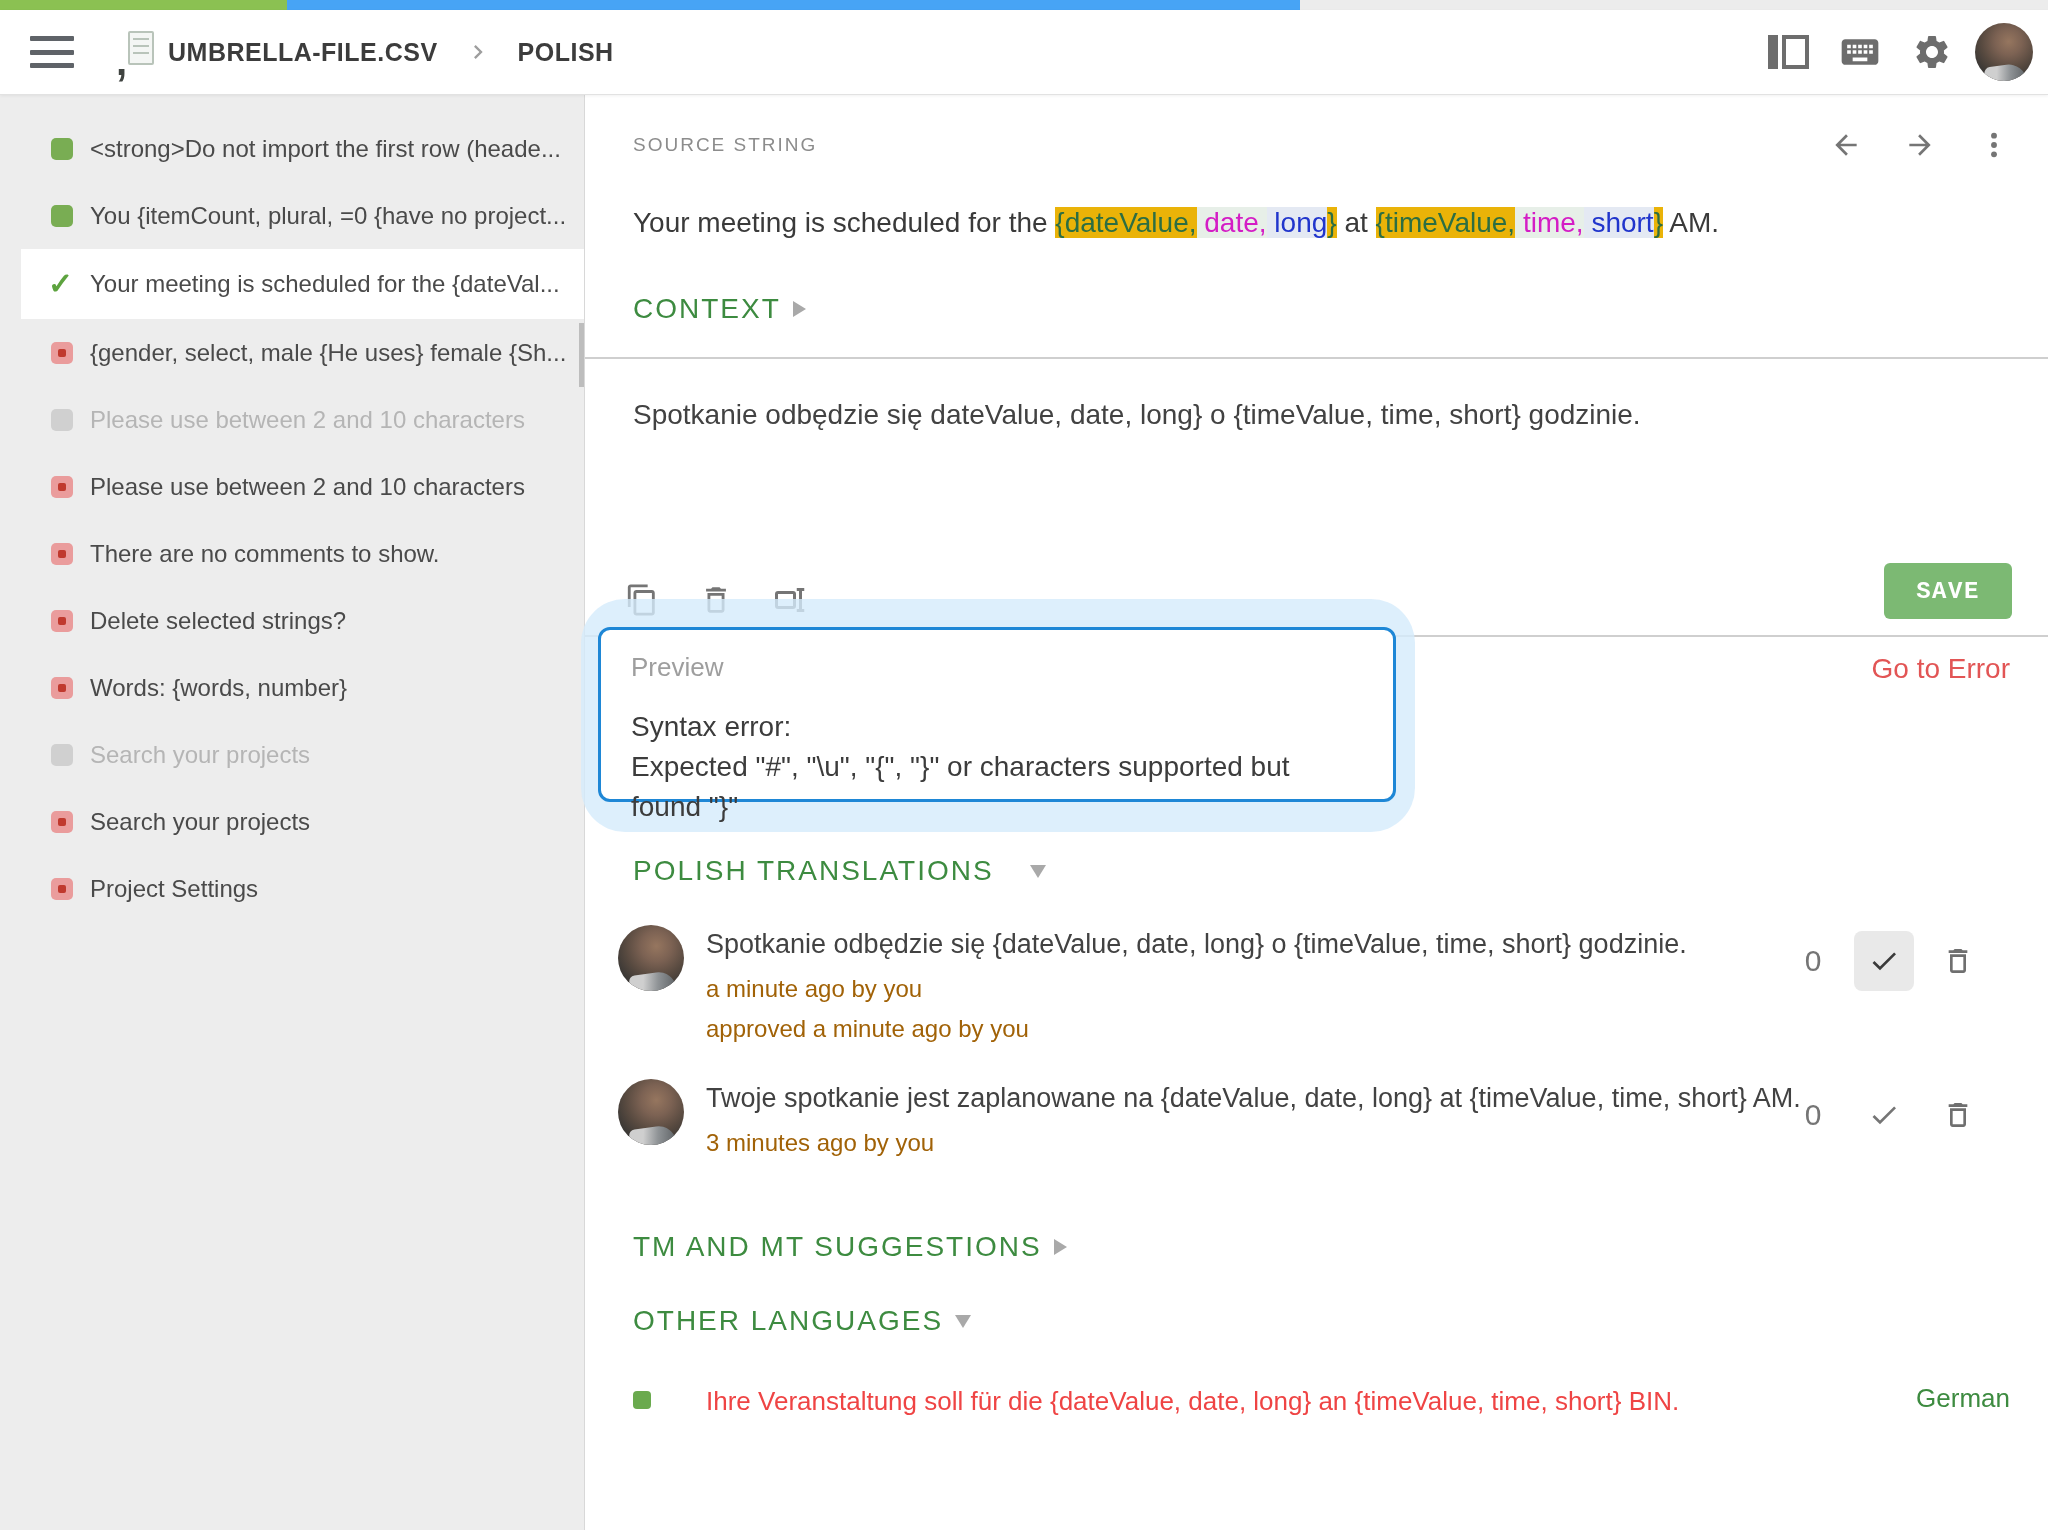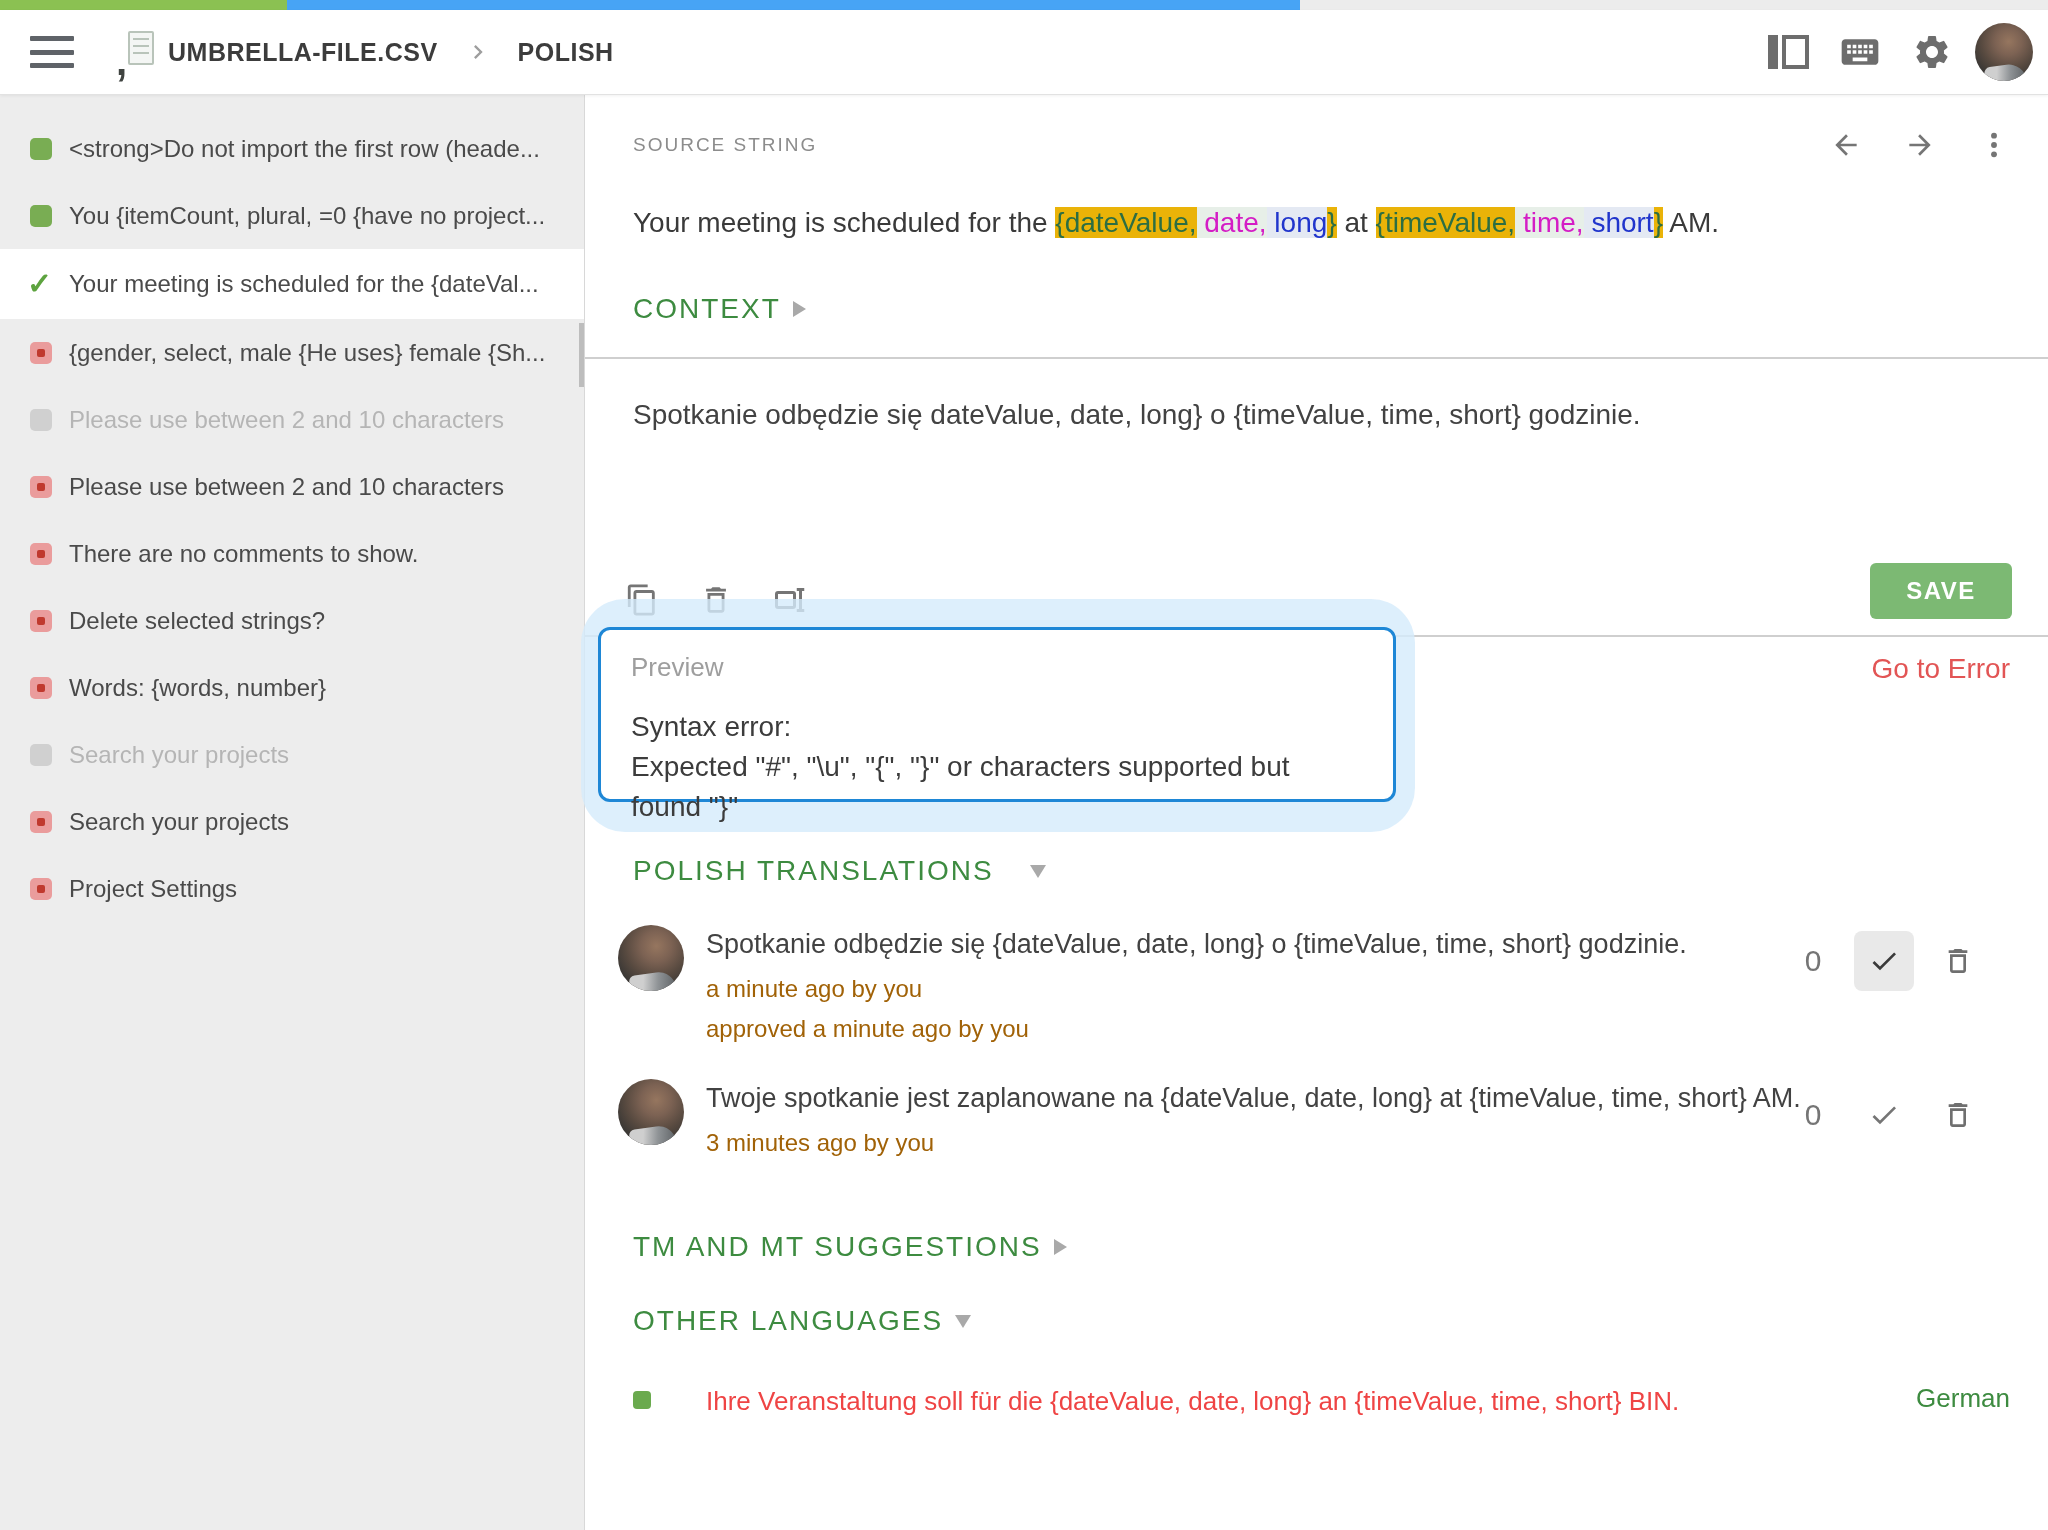--- a/index.html
+++ b/index.html
@@ -51,21 +51,21 @@
   .search-row { display:flex; align-items:center; padding:16px 24px 0 27px; gap:18px; }
   .search-input { width:445px; height:58px; background:#e0e0e0; border:none; border-radius:5px;
     padding:0 20px; font-size:26px; color:#555; font-family:inherit; outline:none; }
   .search-input::placeholder { color:#979797; }
   .filter-btn { width:70px; height:62px; background:#e0e0e0; border-radius:10px;
     display:flex; flex-direction:column; align-items:center; justify-content:center;
     gap:6px; cursor:pointer; }
   .filter-btn i { display:block; height:5px; background:#5c5c5c; border-radius:1px; }
   .filter-btn i:nth-child(1){ width:34px; } .filter-btn i:nth-child(2){ width:20px; }
   .filter-btn i:nth-child(3){ width:9px; }
-  .side-list { margin-top:20px; }
+  .side-list { margin-top:20px;padding-left:21px; }
   .side-item { height:67px; display:flex; align-items:center; padding-left:30px;
     gap:17px; cursor:pointer; }
   .side-item[data-state="selected"] { background:#fff; height:70px; }
   .side-label { font-size:24px; color:#4a4a4a; white-space:nowrap; overflow:hidden; }
   .side-item[data-state="muted"] .side-label { color:#b5b5b5; }
   .s-icon { width:22px; height:22px; border-radius:5px; flex:none; position:relative; }
   .s-icon[data-status="green"] { background:#79ad53; }
   .s-icon[data-status="gray"]  { background:#d0d0d0; }
   .s-icon[data-status="red"]   { background:#ea9c9c; }
   .s-icon[data-status="red"]::after { content:""; position:absolute; inset:7px;
@@ -92,23 +92,23 @@
     border-top:8px solid transparent; border-bottom:8px solid transparent; margin-left:12px; }
   .tri-d { width:0; height:0; border-top:13px solid #a9a9a9;
     border-left:8px solid transparent; border-right:8px solid transparent; margin-left:12px; }
   .divider { height:2px; background:#cfcfcf; margin-top:32px; }
 
   .editor { position:relative; height:278px; border-bottom:2px solid #cfcfcf; }
   .translation-text { padding:36px 60px 0 48px; font-size:28px; color:#424242; line-height:40px; }
   .editor-toolbar { position:absolute; left:38px; bottom:16px; display:flex; gap:36px; }
   .editor-toolbar .tool { width:38px; height:38px; display:flex; align-items:center;
     justify-content:center; cursor:pointer; }
-  .save-btn { position:absolute; right:36px; bottom:16px; width:142px; height:56px;
+  .save-btn { position:absolute; right:36px; bottom:16px; width:128px; height:56px;
     background:#7cb973; color:#fff; border:none; border-radius:6px; font-size:24px;
-    font-weight:700; letter-spacing:1.5px; font-family:Liberation Sans, sans-serif; cursor:pointer; }
+    font-weight:700; letter-spacing:1.5px; font-family:Liberation Mono, monospace; cursor:pointer; }
 
   .goto-row { text-align:right; padding:16px 38px 0 0; }
   .goto-error { font-size:28px; color:#e25555; cursor:pointer; }
 
   
   .preview-backdrop { position:absolute; left:-4px; top:504px; width:834px; height:233px;
     background:rgba(213,235,251,.8); border-radius:44px; z-index:8; }
   .preview-box { position:absolute; left:17px; top:28px; width:798px; height:175px;
     background:#fff; border:3px solid #1e87d6; border-radius:12px; padding:22px 30px; }
   .preview-title { font-size:26px; color:#9e9e9e; }

